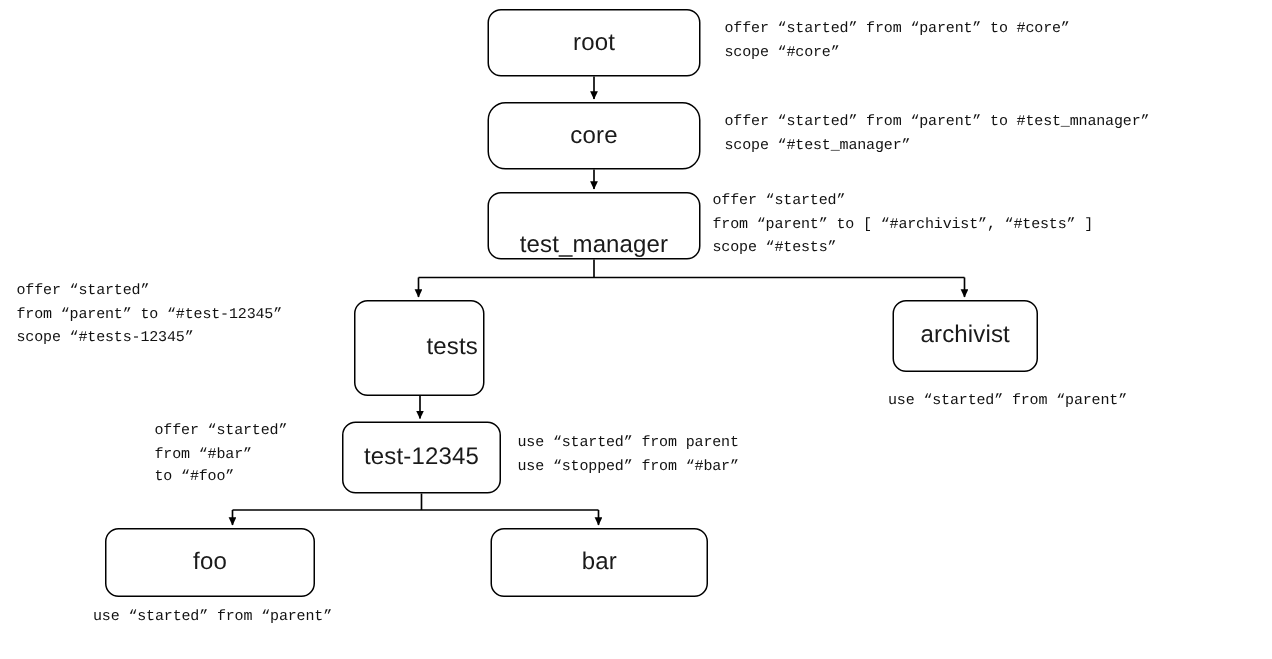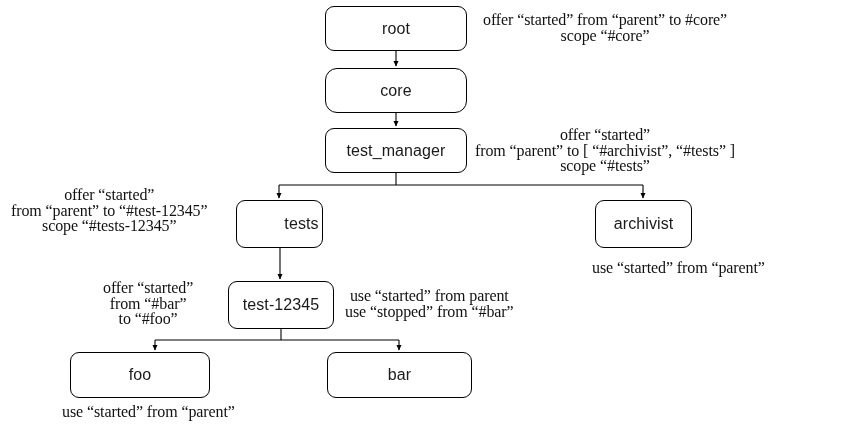--- a/index.html
+++ b/index.html
@@ -33,27 +33,26 @@
     align-items: center;
     justify-content: center;
     font-family: "Liberation Sans", sans-serif;
     font-size: 16px;
     color: #1a1a1a;
     line-height: 1;
     letter-spacing: 0.1px;
   }
   .annot {
     position: absolute;
-    font-family: Liberation Serif, serif;
-    font-size: 16px;
+    font-family: Liberation Mono, monospace;
+    font-size: 10px;
     line-height: 15.5px;
     color: #111111;
     white-space: pre;
     letter-spacing: -0.1px;
-    text-align: center;
   }
 </style>
 </head>
 <body>
 
 <div id="canvas">
 
   <svg class="edges" viewBox="0 0 848 439" xmlns="http://www.w3.org/2000/svg">
     <defs>
       <marker id="arrowhead" markerWidth="7" markerHeight="7" refX="5.2" refY="2.6" orient="auto" markerUnits="userSpaceOnUse">
@@ -89,25 +88,25 @@
   </svg>
 
   <div class="node" style="left:325px; top:6px; width:142px; height:45px;">
     <span>root</span>
   </div>
 
   <div class="node" style="left:325px; top:68px; width:142px; height:45px;border-radius:12px;">
     <span>core</span>
   </div>
 
-  <div class="node" style="left:325px; top:128px; width:142px; height:45px;">
+  <div class="node" style="left:325px; top:128px; width:142px; height:45px;align-items:flex-end;">
     <span>test_manager</span>
   </div>
 
-  <div class="node" style="left:236px; top:200px; width:87px; height:48px;padding-left:44px;">
+  <div class="node" style="left:236px; top:200px; width:87px; height:64px;padding-left:44px;">
     <span>tests</span>
   </div>
 
   <div class="node" style="left:595px; top:200px; width:97px; height:48px;">
     <span>archivist</span>
   </div>
 
   <div class="node" style="left:228px; top:281px; width:106px; height:48px;">
     <span>test-12345</span>
   </div>
@@ -116,20 +115,22 @@
     <span>foo</span>
   </div>
 
   <div class="node" style="left:327px; top:352px; width:145px; height:46px;">
     <span>bar</span>
   </div>
 
   <div class="annot" style="left:483px; top:12px;">offer “started” from “parent” to #core”
 scope “#core”</div>
 
+  <div class="annot" style="left:483px; top:74px;">offer “started” from “parent” to #test_mnanager”
+scope “#test_manager”</div>
 
   <div class="annot" style="left:475px; top:127px;">offer “started”
 from “parent” to [ “#archivist”, “#tests” ]
 scope “#tests”</div>
 
   <div class="annot" style="left:11px; top:187px;">offer “started”
 from “parent” to “#test-12345”
 scope “#tests-12345”</div>
 
   <div class="annot" style="left:592px; top:260px;">use “started” from “parent”</div>

